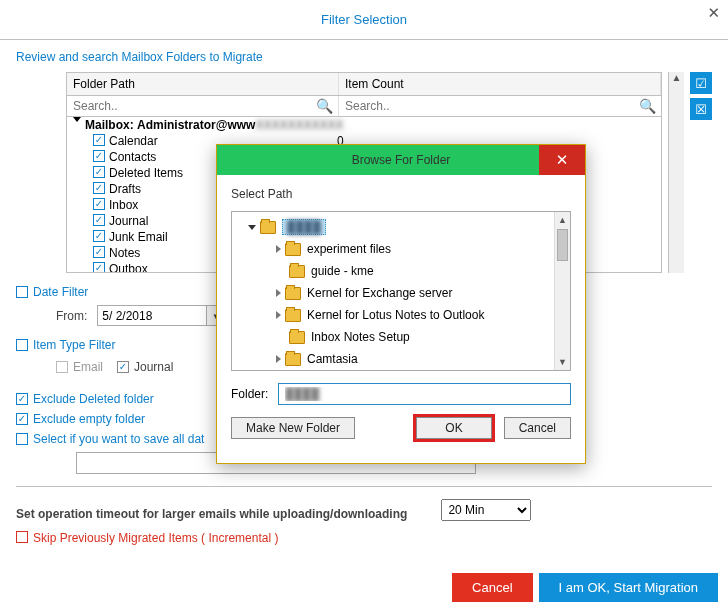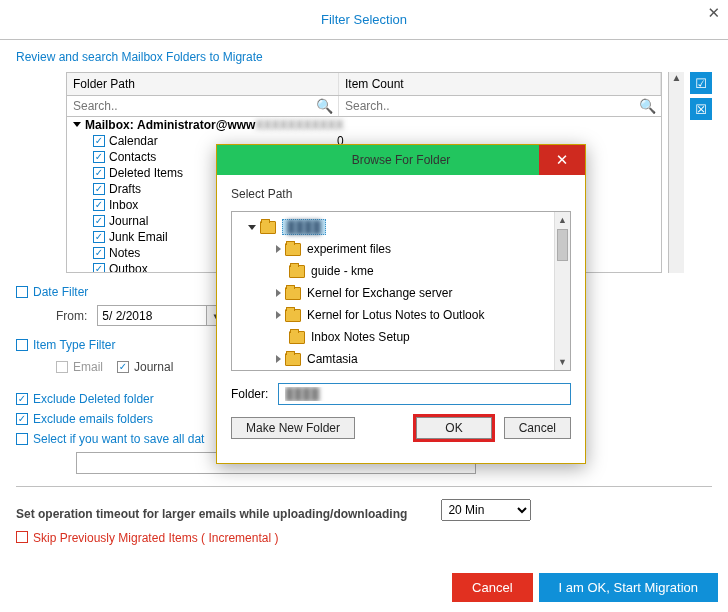--- a/index.html
+++ b/index.html
@@ -20,21 +20,21 @@
   .folder-area { display: flex; gap: 6px; margin-left: 50px; }
   .folder-table { flex: 1; border: 1px solid #c0c0c0; }
   .folder-table .headers { display: flex; background: #f5f5f5; border-bottom: 1px solid #c0c0c0; }
   .folder-table .headers div { padding: 4px 6px; border-right: 1px solid #e0e0e0; }
   .folder-table .searches { display: flex; border-bottom: 1px solid #c0c0c0; }
   .folder-table .searches input { border: none; padding: 3px 6px; flex: 1; }
   .folder-table .searches .cell { display: flex; align-items: center; }
   .folder-table .searches .mag { color: #1080cc; padding: 0 4px; font-size: 14px; }
   .folder-rows { max-height: 155px; overflow: hidden; }
   .folder-rows .row { display: flex; padding: 1px 0; }
-  .folder-rows .row .name { padding-left: 26px; flex: 0 0 270px; display: flex; align-items: center; }
+  .folder-rows .row .name { padding-left: 26px; flex: 0 0 270px; display: flex; }
   .folder-rows .row .name .cb { width: 12px; height: 12px; border: 1px solid #1080cc; margin-right: 4px; display: inline-flex; align-items:center; justify-content:center; color:#1080cc; font-size:10px; line-height:1; }
   .folder-rows .row .count { flex: 1; }
   .folder-rows .mailbox-row .name { padding-left: 6px; font-weight: bold; }
   .folder-rows .mailbox-row .tri { display: inline-block; width:0; height:0; border-left:4px solid transparent; border-right:4px solid transparent; border-top:5px solid #000; margin-right:4px; transform: translateY(-1px); }
   .folder-rows .blur { color: transparent; text-shadow: 0 0 5px rgba(80,80,80,0.7); }
   .scroll-side { width: 16px; background: #f0f0f0; border-left:1px solid #c0c0c0; display:flex; flex-direction:column; align-items:center; }
   .scroll-side .arrow { font-size:10px; color:#555; }
   .side-btns { display:flex; flex-direction:column; gap:4px; }
   .side-btns .btn { width:22px; height:22px; background:#1090d8; color:#fff; display:flex; align-items:center; justify-content:center; font-size:13px; }
   .side-btns .btn.cross { background:#1090d8; }
@@ -246,21 +246,21 @@
     </div>
   </div>
 
   <div class="section">
     <div class="check-line">
       <span class="box">✓</span>
       <span>Exclude Deleted folder</span>
     </div>
     <div class="check-line">
       <span class="box">✓</span>
-      <span>Exclude emails folders</span>
+      <span>Exclude empty folder</span>
     </div>
     <div class="check-line">
       <span class="box"></span>
       <span>Select if you want to save all dat</span>
     </div>
     <div class="input-line">
       <input style="">
     </div>
   </div>
 

